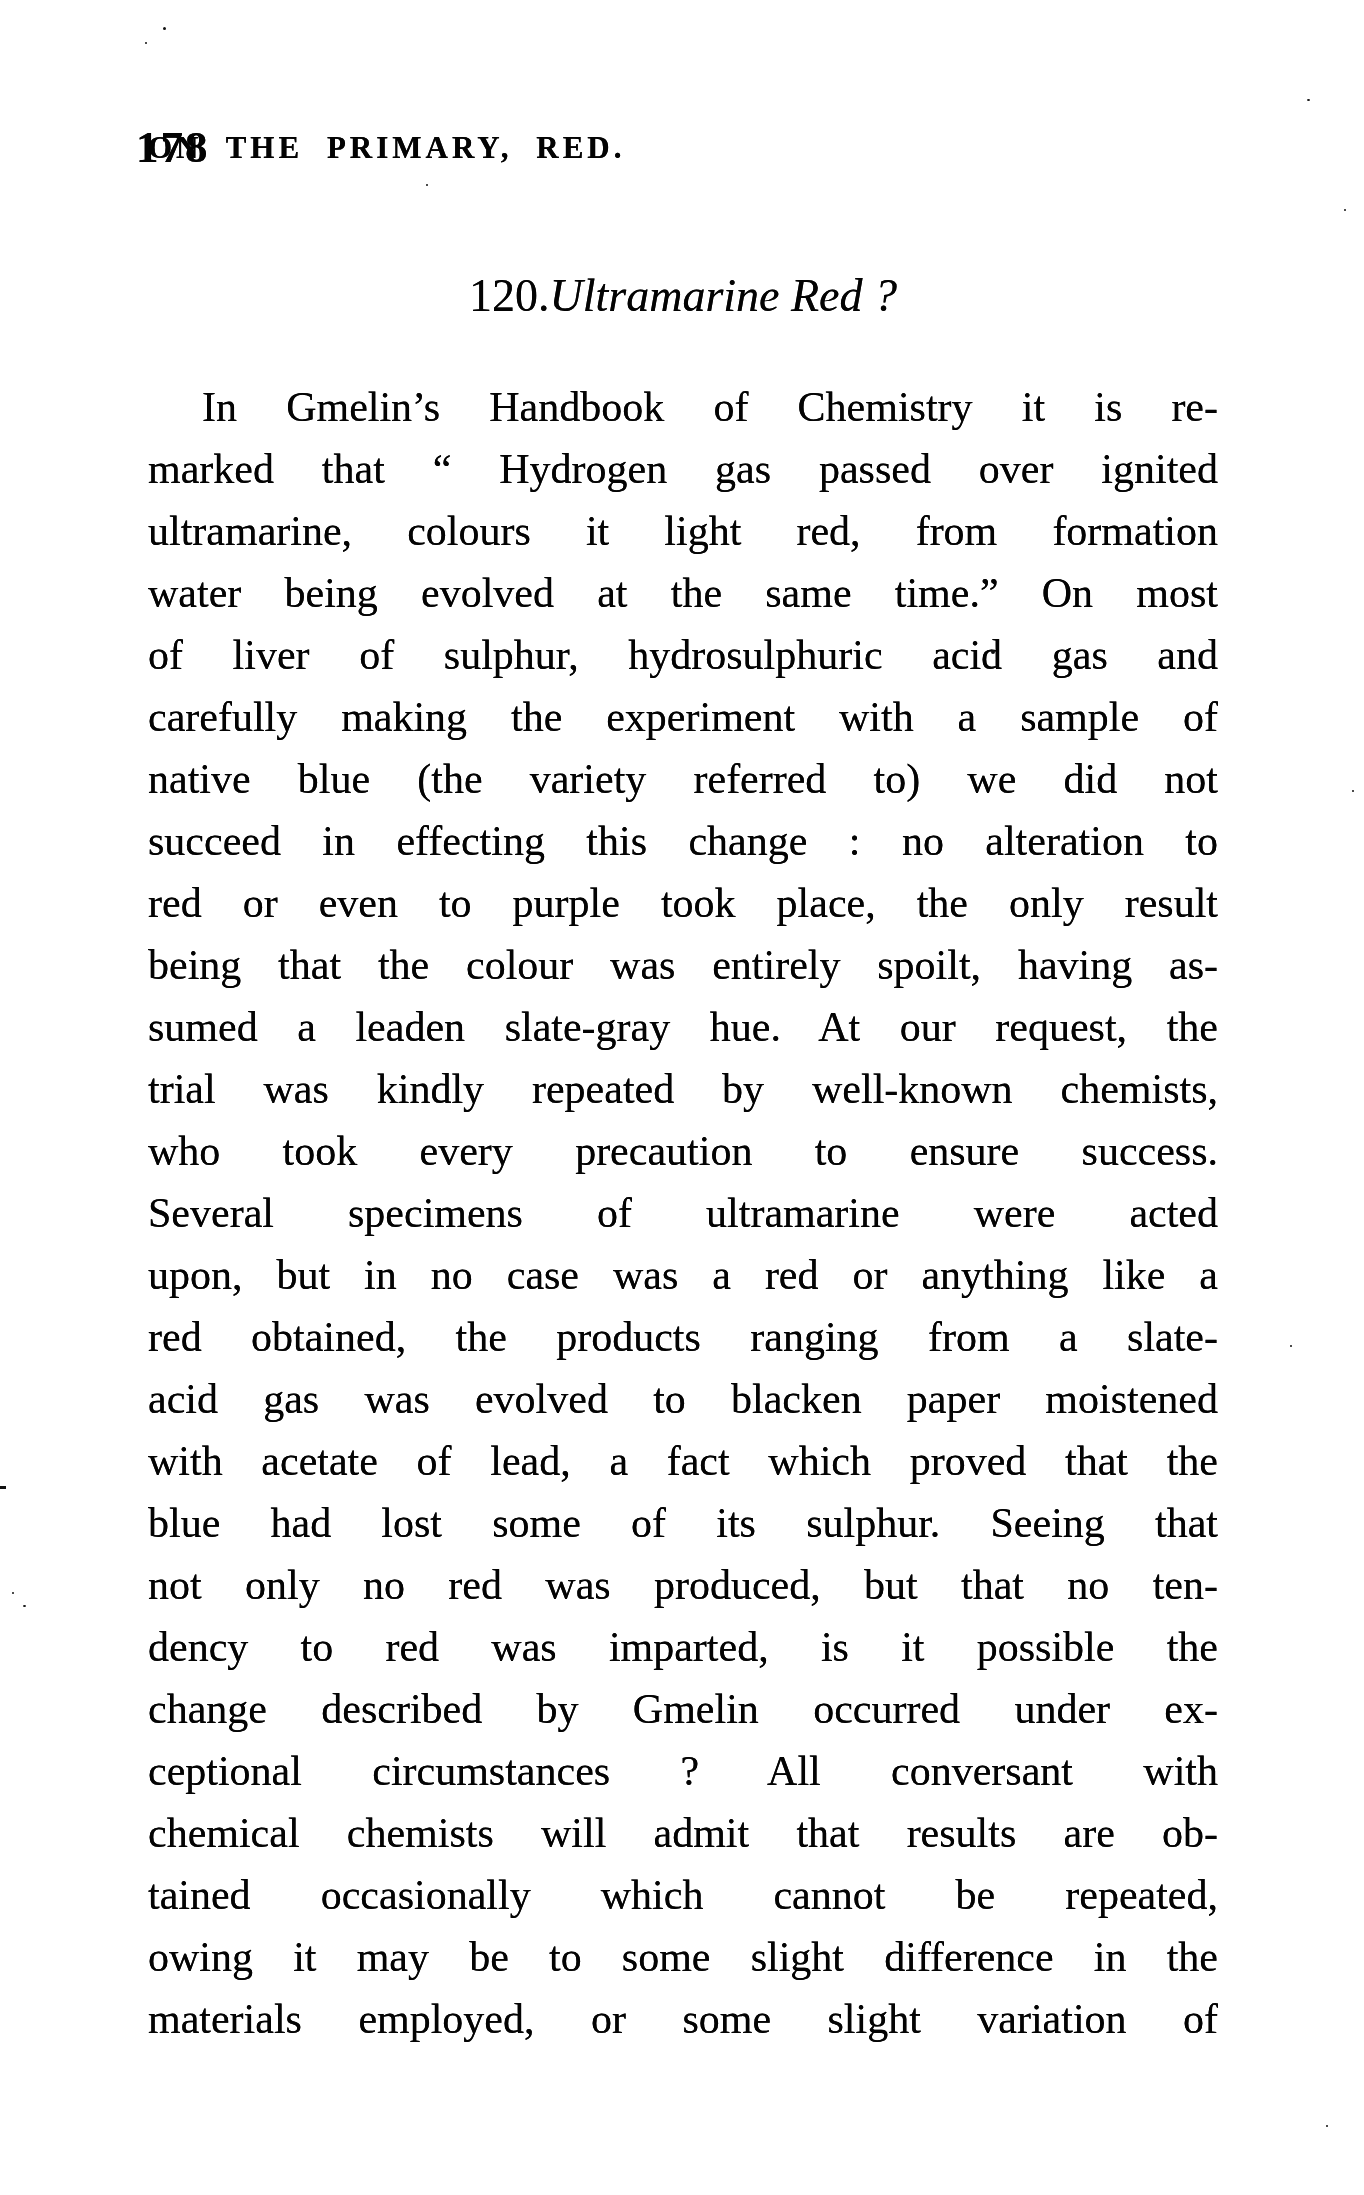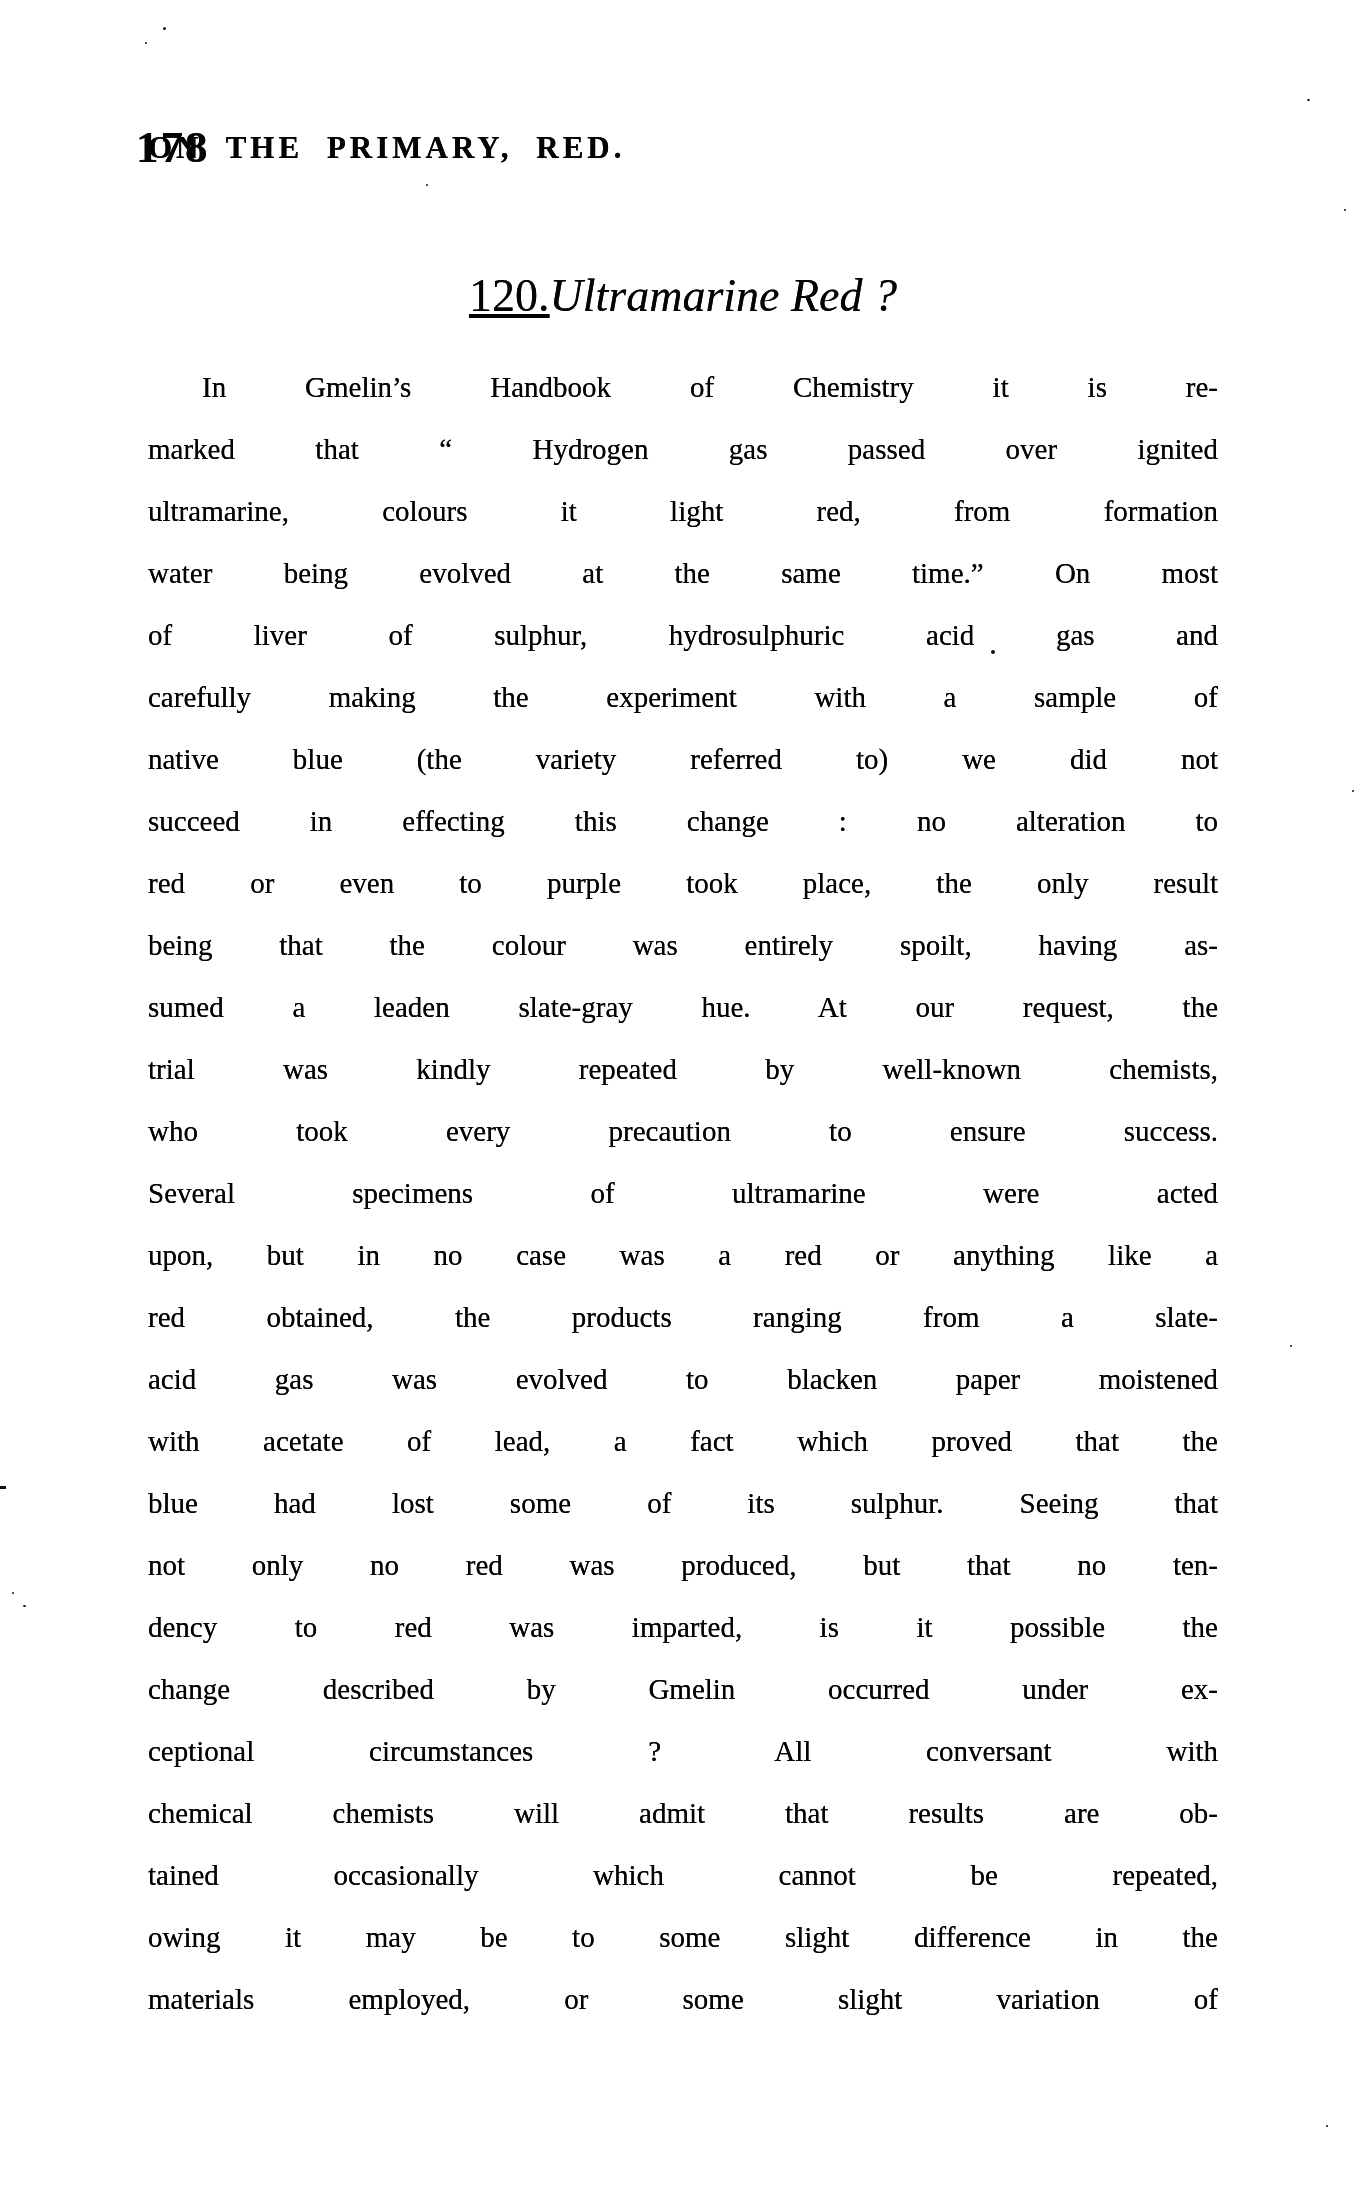--- a/index.html
+++ b/index.html
@@ -43,31 +43,30 @@
     left: 148px;
     top: 269px;
     width: 1070px;
     text-align: center;
     font-size: 46px;
     text-shadow: 0 0 0.4px rgba(0,0,0,0.85);
   }
   .section-number {
     font-style: normal;
     margin-right: 0;
-    text-decoration: underline;
   }
   .section-title {
     font-style: italic;
   }
   .body-text {
     position: absolute;
     left: 148px;
-    top: 356px;
+    top: 376px;
     width: 1070px;
-    font-size: 29px;
+    font-size: 42px;
     line-height: 62px;
     text-shadow: 0 0 0.5px rgba(0,0,0,0.9);
   }
   .line {
     height: 62px;
     text-align: justify;
     text-align-last: justify;
     -moz-text-align-last: justify;
     white-space: normal;
   }

